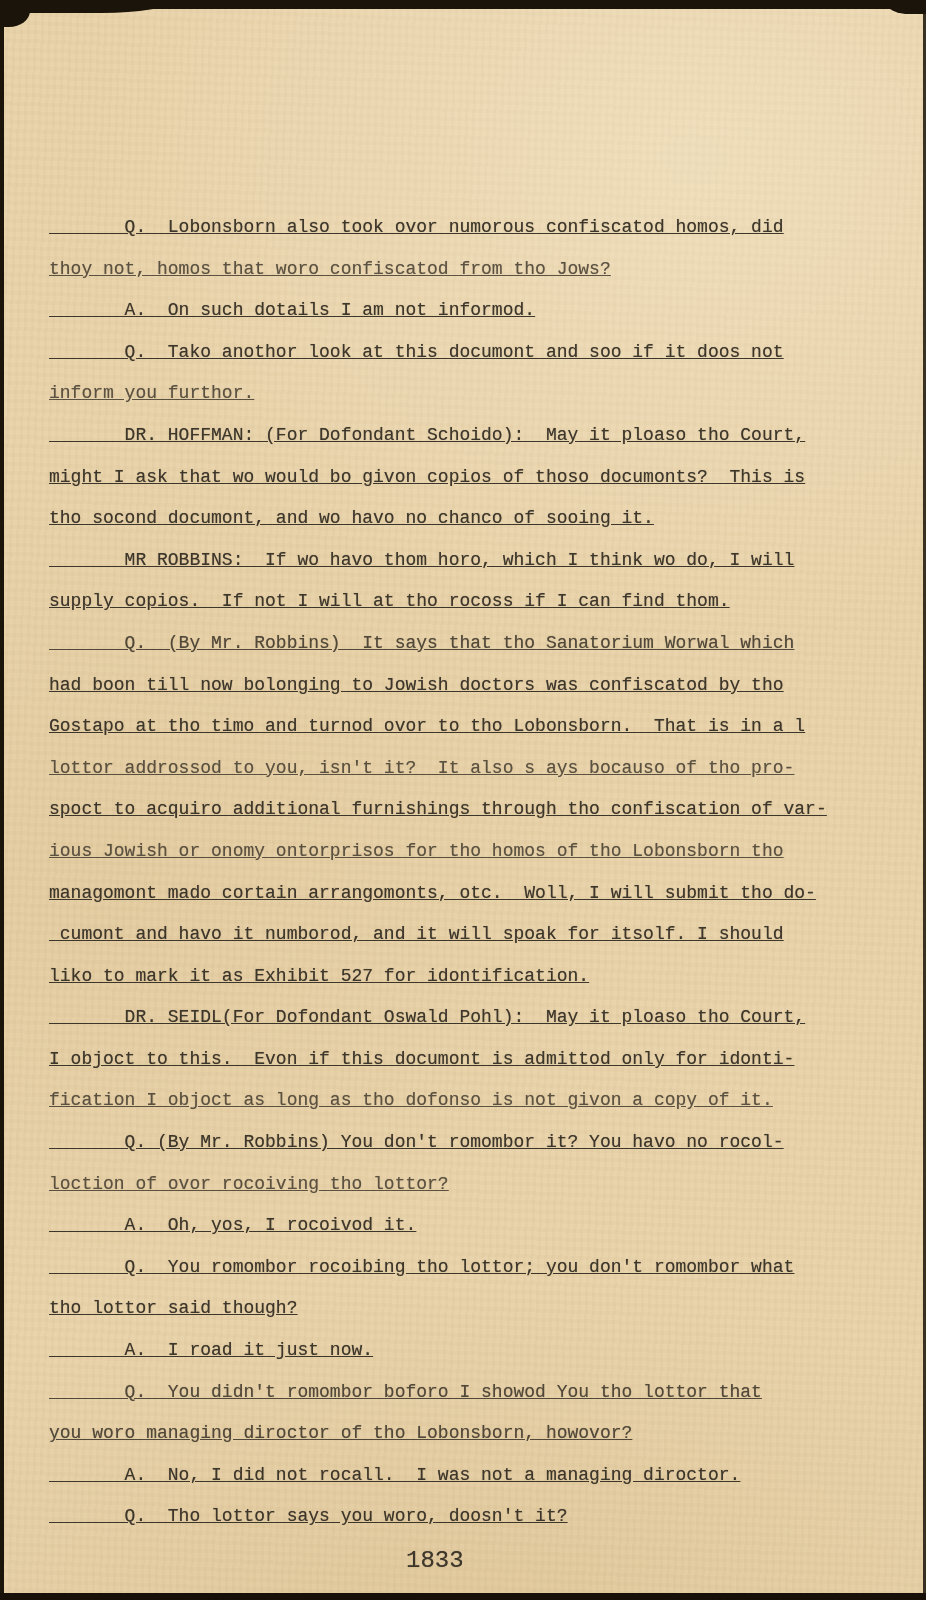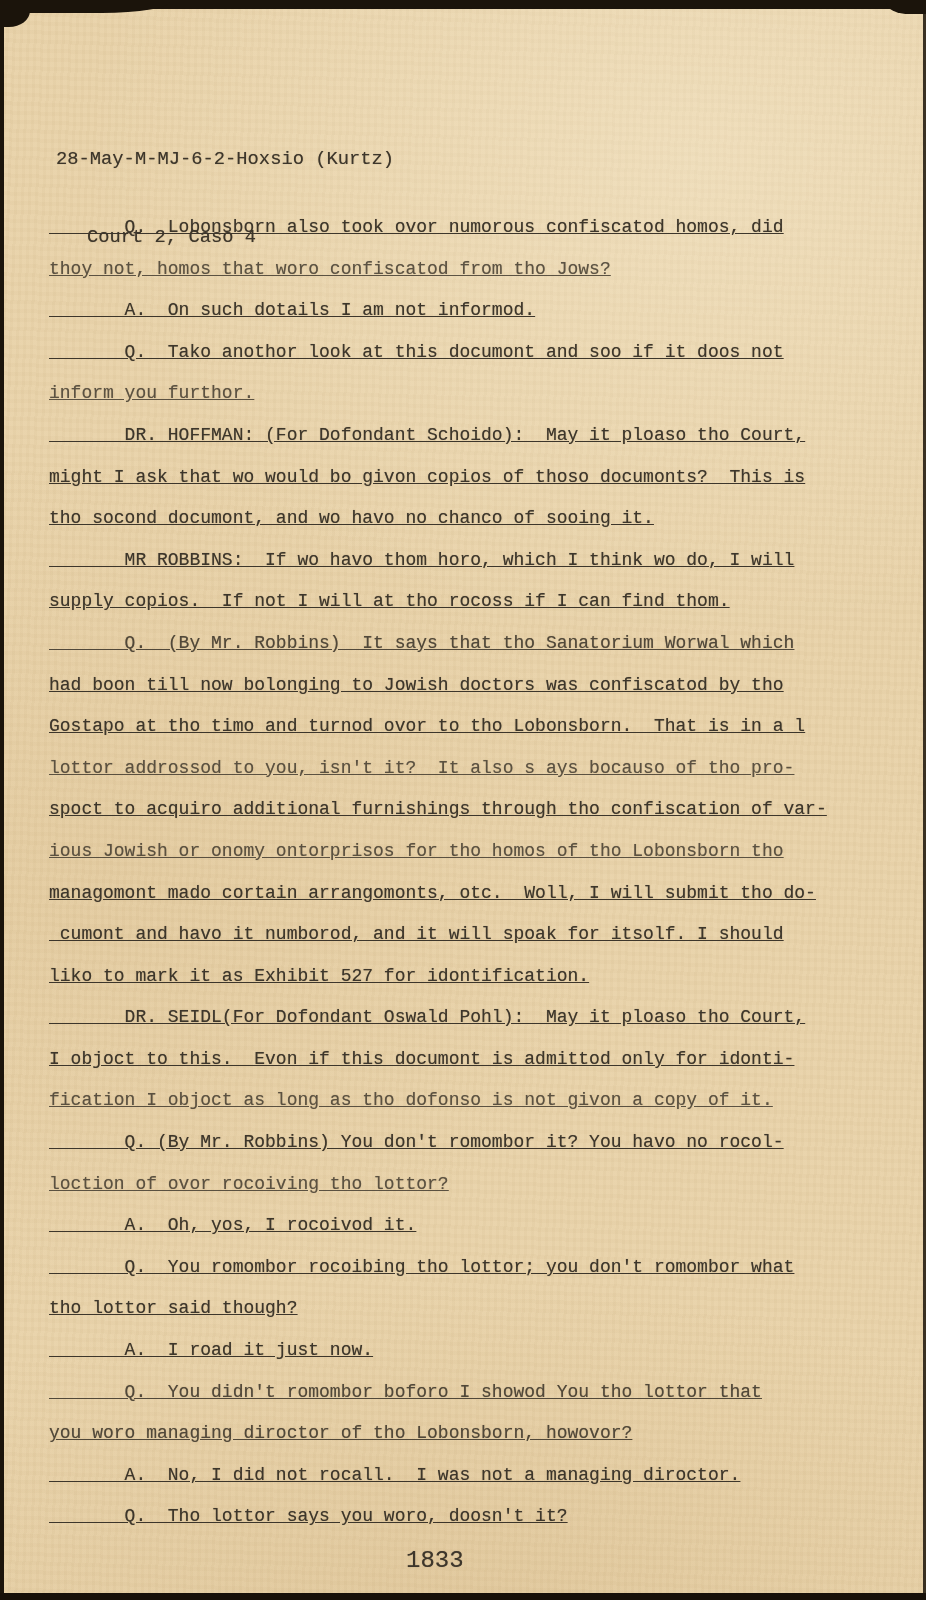--- a/index.html
+++ b/index.html
@@ -61,22 +61,18 @@
 <div class="page">
 
   <div class="edge edge-top"></div>
   <div class="edge corner-tl"></div>
   <div class="edge corner-tl2"></div>
   <div class="edge corner-tr"></div>
   <div class="edge edge-left"></div>
   <div class="edge edge-right"></div>
   <div class="edge edge-bottom"></div>
 
-  <div class="hdr">
-    <div>28-May-M-MJ-6-2-Hoxsio (Kurtz)</div>
-    <div class="hdr2">Court 2, Caso 4</div>
-  </div>
 
   <div class="body-lines" id="body-lines"><div class="tline">       Q.  Lobonsborn also took ovor numorous confiscatod homos, did</div><div class="tline">thoy not, homos that woro confiscatod from tho Jows?</div><div class="tline">       A.  On such dotails I am not informod.</div><div class="tline">       Q.  Tako anothor look at this documont and soo if it doos not</div><div class="tline">inform you furthor.</div><div class="tline">       DR. HOFFMAN: (For Dofondant Schoido):  May it ploaso tho Court,</div><div class="tline">might I ask that wo would bo givon copios of thoso documonts?  This is</div><div class="tline">tho socond documont, and wo havo no chanco of sooing it.</div><div class="tline">       MR ROBBINS:  If wo havo thom horo, which I think wo do, I will</div><div class="tline">supply copios.  If not I will at tho rocoss if I can find thom.</div><div class="tline">       Q.  (By Mr. Robbins)  It says that tho Sanatorium Worwal which</div><div class="tline">had boon till now bolonging to Jowish doctors was confiscatod by tho</div><div class="tline">Gostapo at tho timo and turnod ovor to tho Lobonsborn.  That is in a l</div><div class="tline">lottor addrossod to you, isn't it?  It also s ays bocauso of tho pro-</div><div class="tline">spoct to acquiro additional furnishings through tho confiscation of var-</div><div class="tline">ious Jowish or onomy ontorprisos for tho homos of tho Lobonsborn tho</div><div class="tline">managomont mado cortain arrangomonts, otc.  Woll, I will submit tho do-</div><div class="tline"> cumont and havo it numborod, and it will spoak for itsolf. I should</div><div class="tline">liko to mark it as Exhibit 527 for idontification.</div><div class="tline">       DR. SEIDL(For Dofondant Oswald Pohl):  May it ploaso tho Court,</div><div class="tline">I objoct to this.  Evon if this documont is admittod only for idonti-</div><div class="tline">fication I objoct as long as tho dofonso is not givon a copy of it.</div><div class="tline">       Q. (By Mr. Robbins) You don't romombor it? You havo no rocol-</div><div class="tline">loction of ovor rocoiving tho lottor?</div><div class="tline">       A.  Oh, yos, I rocoivod it.</div><div class="tline">       Q.  You romombor rocoibing tho lottor; you don't romombor what</div><div class="tline">tho lottor said though?</div><div class="tline">       A.  I road it just now.</div><div class="tline">       Q.  You didn't romombor boforo I showod You tho lottor that</div><div class="tline">you woro managing diroctor of tho Lobonsborn, howovor?</div><div class="tline">       A.  No, I did not rocall.  I was not a managing diroctor.</div><div class="tline">       Q.  Tho lottor says you woro, doosn't it?</div></div>
 
   <div class="pageno">1833</div>
 
 </div>
 
 </body></html>

